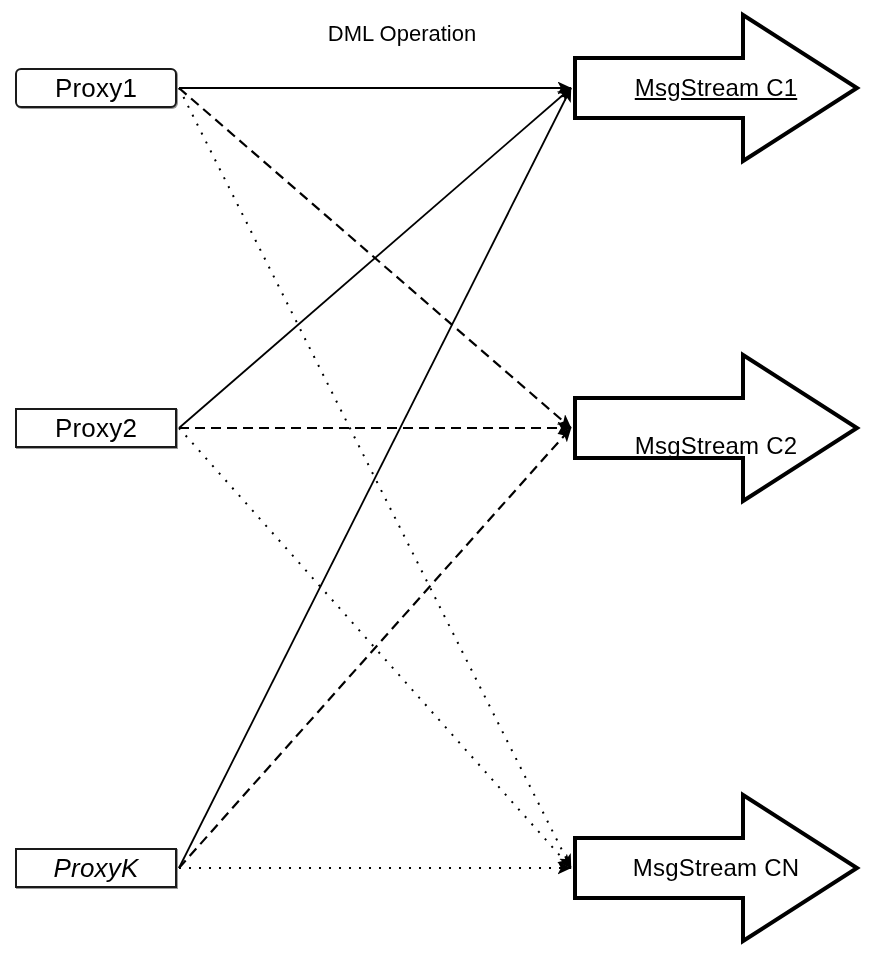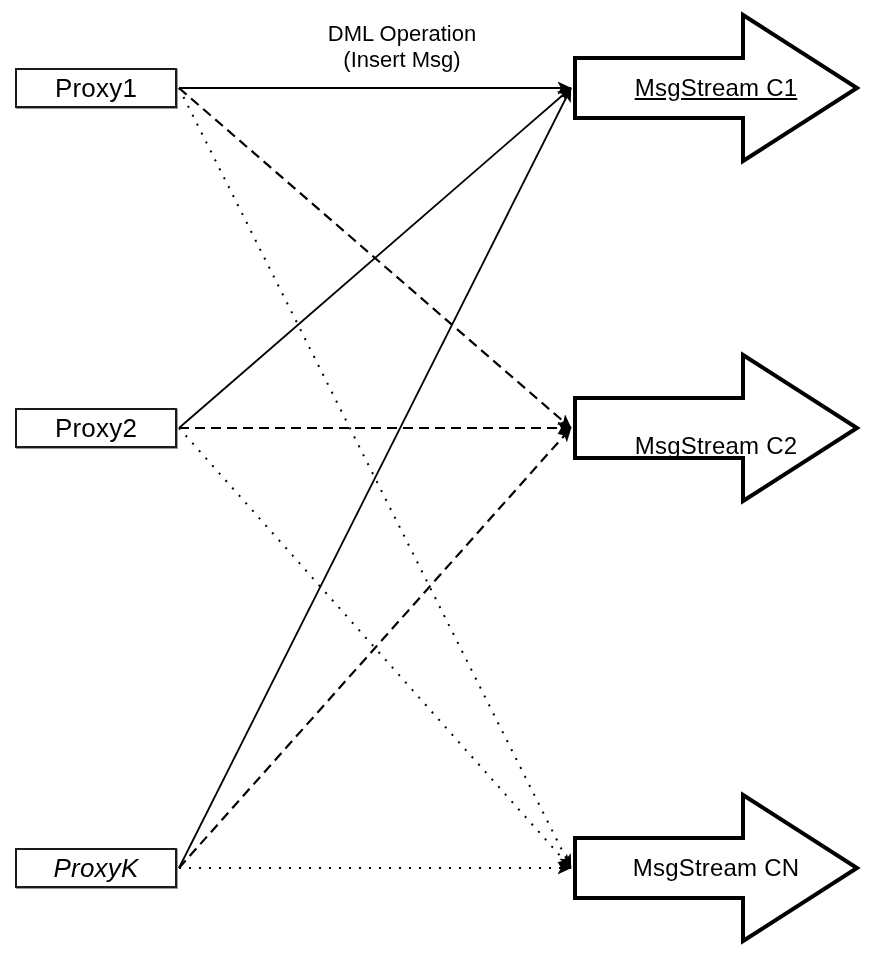--- a/index.html
+++ b/index.html
@@ -54,21 +54,21 @@
     box-sizing: border-box;
     background: #ffffff;
     border: 2px solid #1a1a1a;
     box-shadow: 1px 1px 0 #9a9a9a;
     display: flex;
     align-items: center;
     justify-content: center;
     font-size: 26px;
     letter-spacing: 0.2px;
   }
-  .proxy-box.p1 { top: 68px; }
+  .proxy-box.p1 { top: 68px; border-radius: 6px; }
   .proxy-box.p2 { top: 408px; }
   .proxy-box.pk { top: 848px; font-style: italic; }
   .stream-label {
     position: absolute;
     left: 575px;
     width: 282px;
     height: 34px;
     display: flex;
     align-items: center;
     justify-content: center;
@@ -100,21 +100,20 @@
       <line x1="179" y1="868" x2="571" y2="88" class="edge solid" marker-end="url(#arrowhead)"></line>
       <line x1="179" y1="868" x2="571" y2="428" class="edge dashed" stroke-dasharray="10,6" marker-end="url(#arrowhead)"></line>
       <line x1="179" y1="868" x2="571" y2="868" class="edge dotted" stroke-dasharray="2,8" marker-end="url(#arrowhead)"></line>
       <polygon class="block-arrow" points="575,58 743,58 743,15 857,88 743,161 743,118 575,118"></polygon>
     <polygon class="block-arrow" points="575,398 743,398 743,355 857,428 743,501 743,458 575,458"></polygon>
     <polygon class="block-arrow" points="575,838 743,838 743,795 857,868 743,941 743,898 575,898"></polygon>
   </svg>
 
   <div class="title">
     <div>DML Operation</div>
-    <div>(Insert Msg)</div>
   </div>
 
   <div class="proxy-box p1">
     <span>Proxy1</span>
   </div>
   <div class="proxy-box p2">
     <span>Proxy2</span>
   </div>
   <div class="proxy-box pk">
     <span>ProxyK</span>

